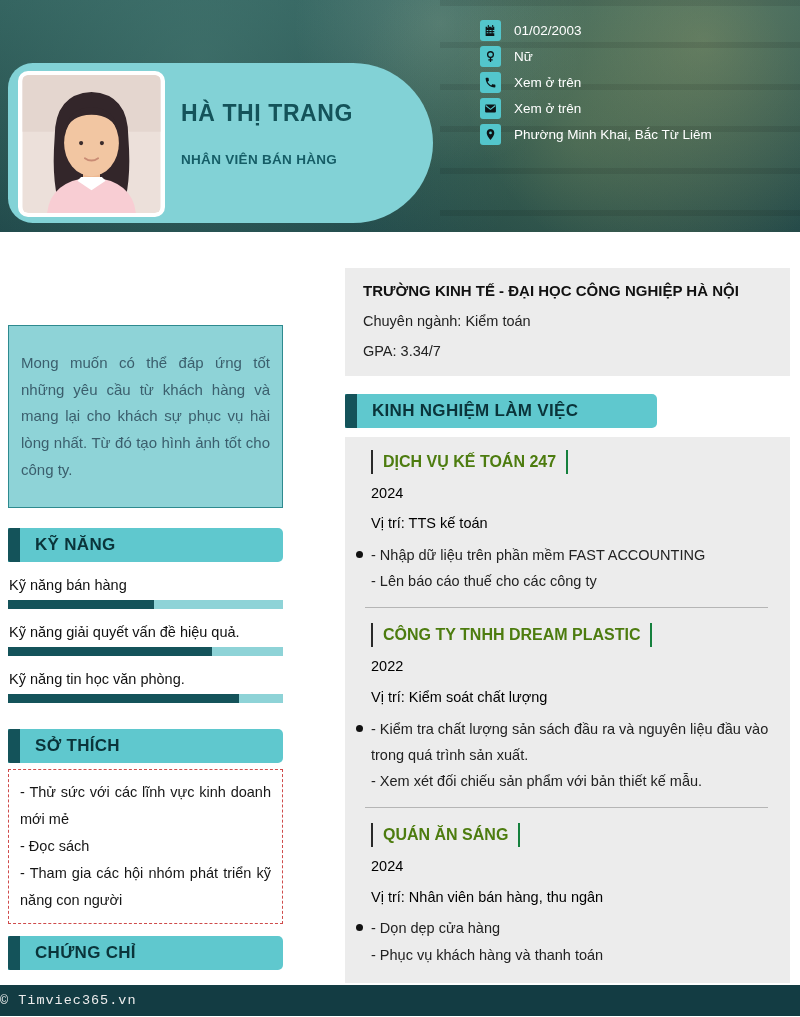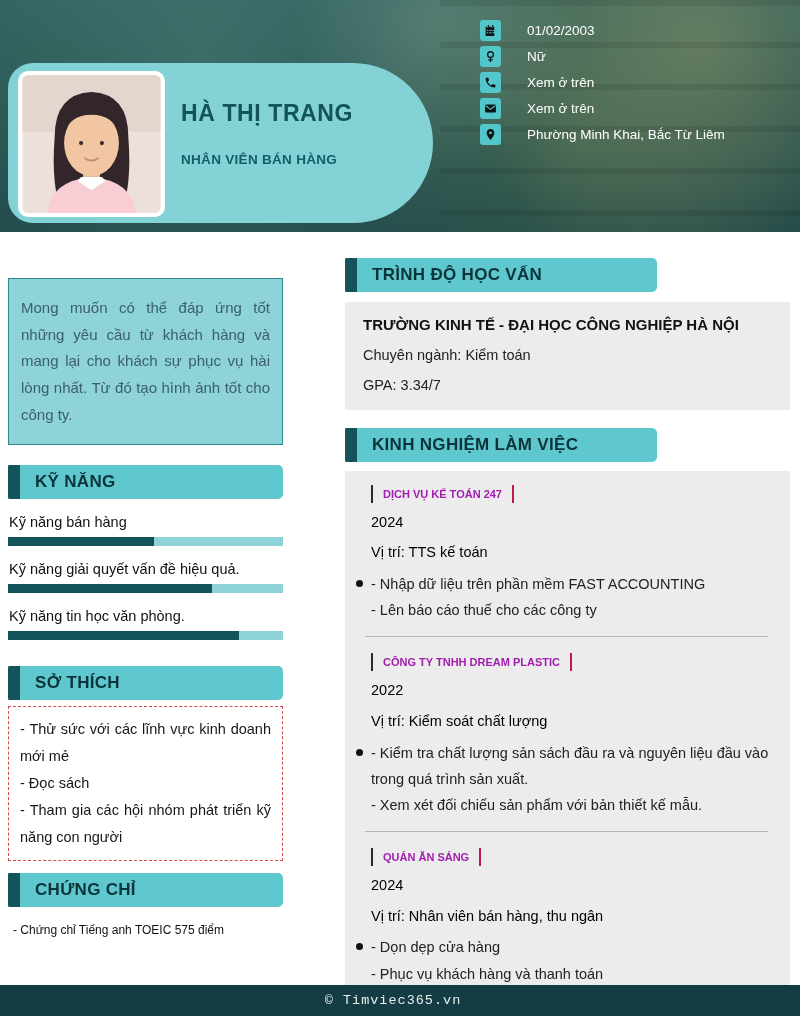--- a/index.html
+++ b/index.html
@@ -40,39 +40,40 @@
     position:absolute; left:181px; top:152px; font-size:13.5px; font-weight:bold;
     color:#155d66; letter-spacing:.3px;
   }
   .contacts { position:absolute; left:480px; top:20px; display:flex; flex-direction:column; gap:5px; }
   .contact-row { display:flex; align-items:center; height:21px; }
   .contact-icon {
     width:21px; height:21px; background:#53c6cc; border-radius:3px; flex:0 0 21px;
     display:flex; align-items:center; justify-content:center;
   }
   .contact-icon svg { width:13px; height:13px; }
-  .contact-text { margin-left:26px; color:#ffffff; font-size:13.5px; }
+  .contact-text { margin-left:13px; color:#ffffff; font-size:13.5px; }
 
   
   .sec {
     position:relative; background:#5fc8ce; height:34px; line-height:34px;
     padding-left:27px; font-weight:bold; font-size:17px; color:#0a343a;
     letter-spacing:.3px; border-radius:0 5px 5px 0; box-sizing:border-box;
   }
   .sec::before {
     content:""; position:absolute; left:0; top:0; width:12px; height:100%;
     background:#14535a; border-radius:2px 0 0 2px;
   }
 
   
   .left-col { position:absolute; left:8px; top:278px; width:275px; }
   .summary {
     box-sizing:border-box; border:1px solid #2e8a8f; background:#8ed3d7;
-    padding:16px 12px; font-size:15px; line-height:1.78; color:#3b5f6d;
+    padding:24px 12px; font-size:15px; line-height:1.78; color:#3b5f6d;
     text-align:justify;
+    margin-top:47px;
   }
   .sec-skills { margin-top:20px; }
   .skill-label { font-size:14.5px; margin:15px 0 7px 1px; color:#111; }
   .skill-bar { height:9px; background:#8ed3d7; width:100%; }
   .skill-fill { height:100%; background:#14535a; }
   .sec-hobbies { margin-top:26px; }
   .hobbies {
     border:1px dashed #cf4b4b; margin-top:6px; padding:9px 11px;
     font-size:14.5px; line-height:1.85; color:#161616; text-align:justify;
   }
@@ -83,36 +84,36 @@
   .right-col { position:absolute; left:345px; top:258px; width:445px; }
   .right-col .sec { width:312px; }
   .gray-box {
     background:#ececec; border-radius:0; box-sizing:border-box; width:445px;
   }
   .edu-box { margin-top:10px; padding:12px 16px 13px 18px; margin-bottom:18px; }
   .edu-school { font-weight:bold; font-size:15px; color:#111; margin-bottom:10px; line-height:1.4; }
   .edu-line { font-size:14.5px; color:#222; margin-top:8px; line-height:1.5; }
   .exp-box { margin-top:9px; padding:13px 16px 15px 26px; }
   .job-title {
-    display:inline-block; border-left:2px solid #2a2a2a; border-right:2px solid #be185d;
-    padding:3px 10px; font-weight:bold; font-size:11px; color:#a21caf;
+    display:inline-block; border-left:2px solid #2a2a2a; border-right:2px solid #15803d;
+    padding:3px 10px; font-weight:bold; font-size:16px; color:#4d7c0f;
   }
   .job-year, .job-pos { font-size:14.5px; margin-top:9px; line-height:1.5; color:#000000; }
   .job-details { position:relative; margin-top:7px; font-size:14.5px; line-height:1.8; color:#222; }
   .job-dot {
     position:absolute; left:-15px; top:9px; width:7px; height:7px;
     background:#111; border-radius:50%;
   }
   .job-sep { border:none; border-top:1px solid #b5b5b5; margin:13px 6px 15px -6px; }
 
   
   .footer {
     position:absolute; left:0; right:0; bottom:1px; height:31px; background:#133c43;
     color:#ececec; font-family:"Liberation Mono", monospace; font-size:13.5px;
-    letter-spacing:1px; display:flex; align-items:center; justify-content:center;
+    letter-spacing:1px; display:flex; align-items:center; justify-content:flex-start;
     padding-right:14px;
   }
 </style>
 </head>
 <body>
 
 <div class="page">
 
   <div class="header">
     <div class="header-shelves"></div>
@@ -218,21 +219,20 @@
       <div>- Tham gia các hội nhóm phát triển kỹ năng con người</div>
     </div>
 
     <div class="sec sec-certs">CHỨNG CHỈ</div>
     <div class="cert-line">- Chứng chỉ Tiếng anh TOEIC 575 điểm</div>
 
   </div>
 
   <div class="right-col">
 
-    <div class="sec">TRÌNH ĐỘ HỌC VẤN</div>
     <div class="gray-box edu-box">
       <div class="edu-school">TRƯỜNG KINH TẾ - ĐẠI HỌC CÔNG NGHIỆP HÀ NỘI</div>
       <div class="edu-line">Chuyên ngành: Kiểm toán</div>
       <div class="edu-line">GPA: 3.34/7</div>
     </div>
 
     <div class="sec">KINH NGHIỆM LÀM VIỆC</div>
     <div class="gray-box exp-box">
 
       <div>

